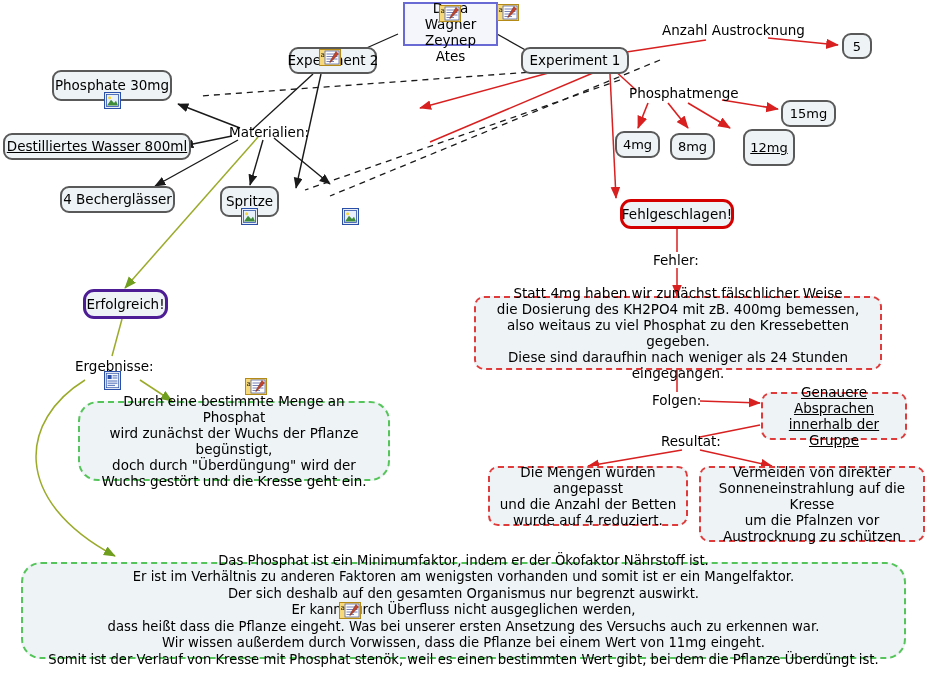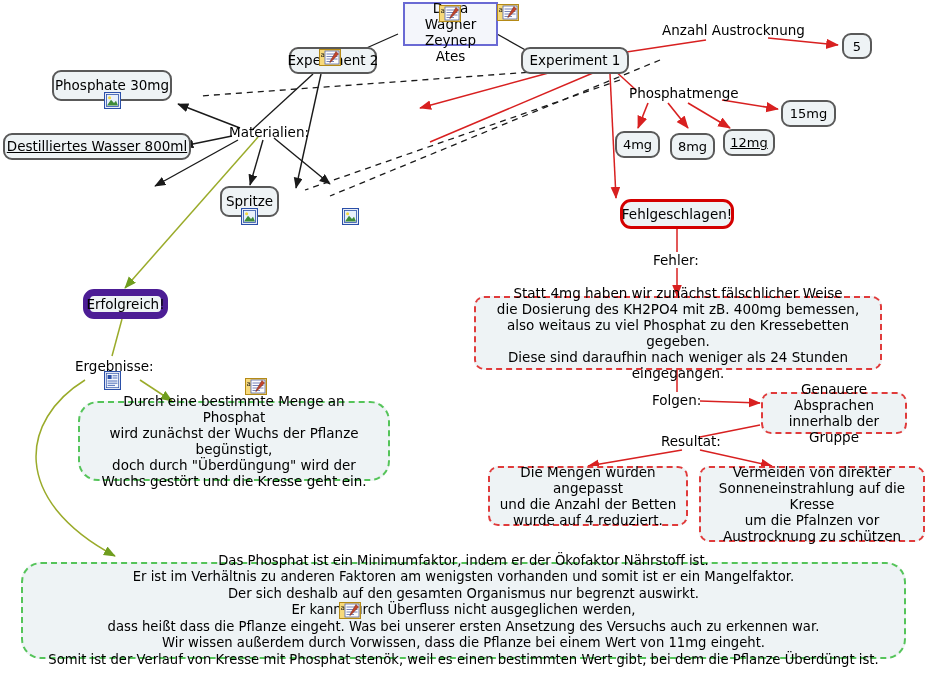--- a/index.html
+++ b/index.html
@@ -41,21 +41,21 @@
   }
   .node.blue {
     border: 2px solid #6a6ad4;
     border-radius: 0;
     background: #f4f6fb;
     line-height: 16px;
     white-space: pre-line;
     padding: 1px 6px;
   }
   .node.green-ok {
-    border: 7px solid #4c1d95;
+    border: 3px solid #4c1d95;
     border-radius: 11px;
   }
   .node.red-fail {
     border: 3px solid #d40000;
     border-radius: 11px;
   }
   .node.dashed-red {
     border: 2px dashed #e03b3b;
     border-radius: 10px;
     white-space: pre-line;
@@ -186,44 +186,45 @@
 Zeynep Ates</div>
 
   <div class="node" style="left:289px; top:47px; width:88px; height:27px;">Experiment 2</div>
 
   <div class="node" style="left:521px; top:47px; width:108px; height:27px;">Experiment 1</div>
 
   <div class="node" style="left:52px; top:70px; width:120px; height:31px;">Phosphate 30mg</div>
 
   <div class="node" style="left:3px; top:133px; width:188px; height:27px;text-decoration:underline;">Destilliertes Wasser 800ml</div>
 
+  <div class="node" style="left:60px; top:186px; width:115px; height:27px;">4 Becherglässer</div>
 
   <div class="node" style="left:220px; top:186px; width:59px; height:31px;">Spritze</div>
 
 
   <div class="node small" style="left:842px; top:33px; width:30px; height:26px;">5</div>
 
   <div class="node small" style="left:615px; top:131px; width:45px; height:27px;">4mg</div>
 
   <div class="node small" style="left:670px; top:133px; width:45px; height:27px;">8mg</div>
 
-  <div class="node small" style="left:723px; top:129px; width:52px; height:27px;text-decoration:underline;">12mg</div>
+  <div class="node small" style="left:743px; top:129px; width:52px; height:37px;text-decoration:underline;">12mg</div>
 
   <div class="node small" style="left:781px; top:100px; width:55px; height:27px;">15mg</div>
 
   <div class="node red-fail" style="left:620px; top:199px; width:114px; height:30px;">Fehlgeschlagen!</div>
 
   <div class="node green-ok" style="left:83px; top:289px; width:85px; height:30px;">Erfolgreich!</div>
 
   <div class="node dashed-red" style="left:474px; top:296px; width:408px; height:74px;">Statt 4mg haben wir zunächst fälschlicher Weise
 die Dosierung des KH2PO4 mit zB. 400mg bemessen,
 also weitaus zu viel Phosphat zu den Kressebetten gegeben.
 Diese sind daraufhin nach weniger als 24 Stunden eingegangen.</div>
 
-  <div class="node dashed-red" style="left:761px; top:392px; width:146px; height:42px;">Genauere Absprachen
+  <div class="node dashed-red" style="left:761px; top:392px; width:146px; height:48px;text-decoration:underline;">Genauere Absprachen
 innerhalb der Gruppe</div>
 
   <div class="node dashed-red" style="left:488px; top:466px; width:200px; height:60px;">Die Mengen wurden angepasst
 und die Anzahl der Betten
 wurde auf 4 reduziert.</div>
 
   <div class="node dashed-red" style="left:699px; top:466px; width:226px; height:76px;">Vermeiden von direkter
 Sonneneinstrahlung auf die Kresse
 um die Pfalnzen vor
 Austrocknung zu schützen</div>

